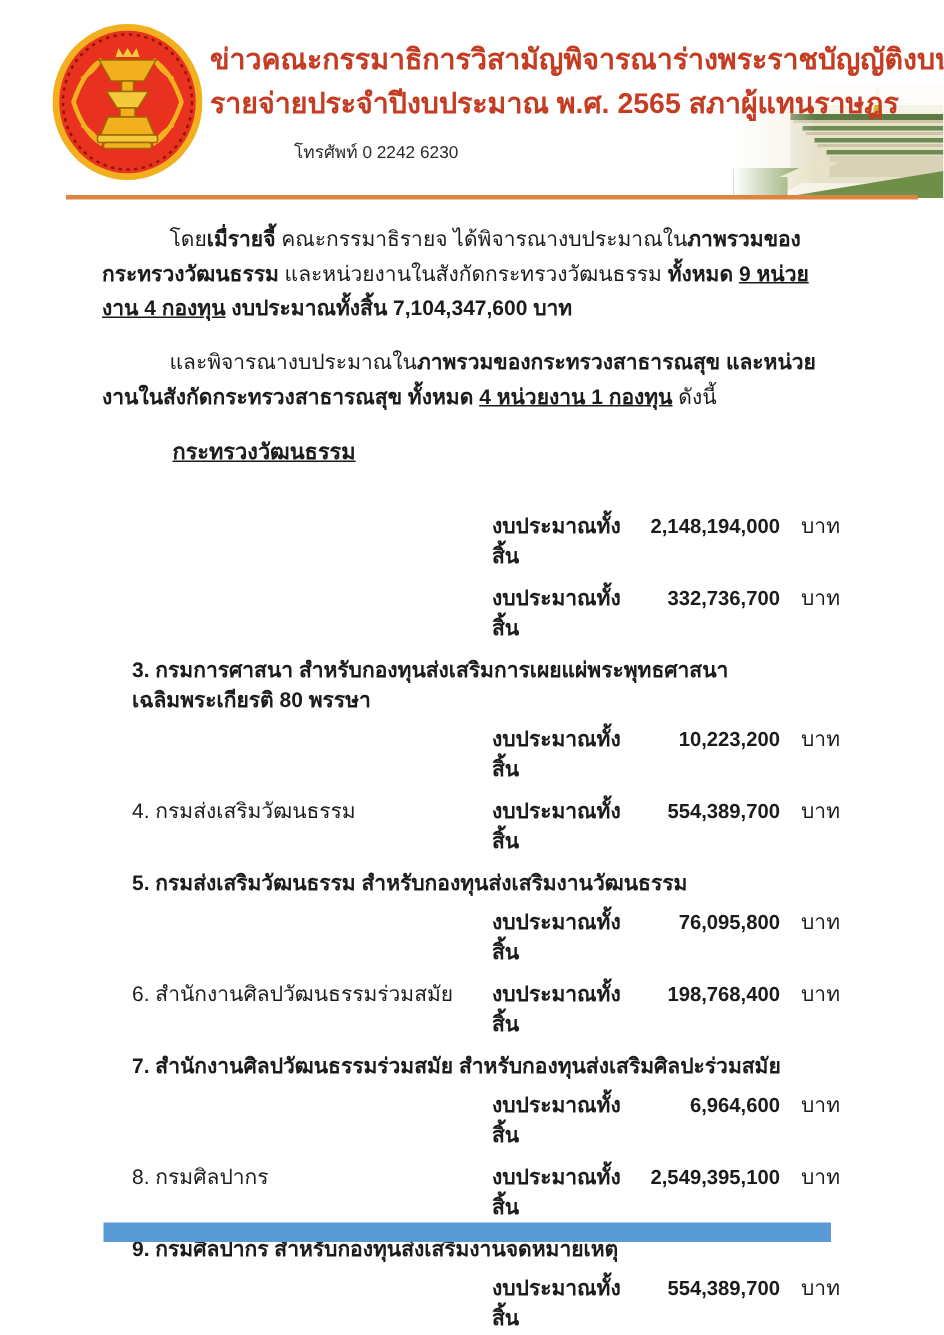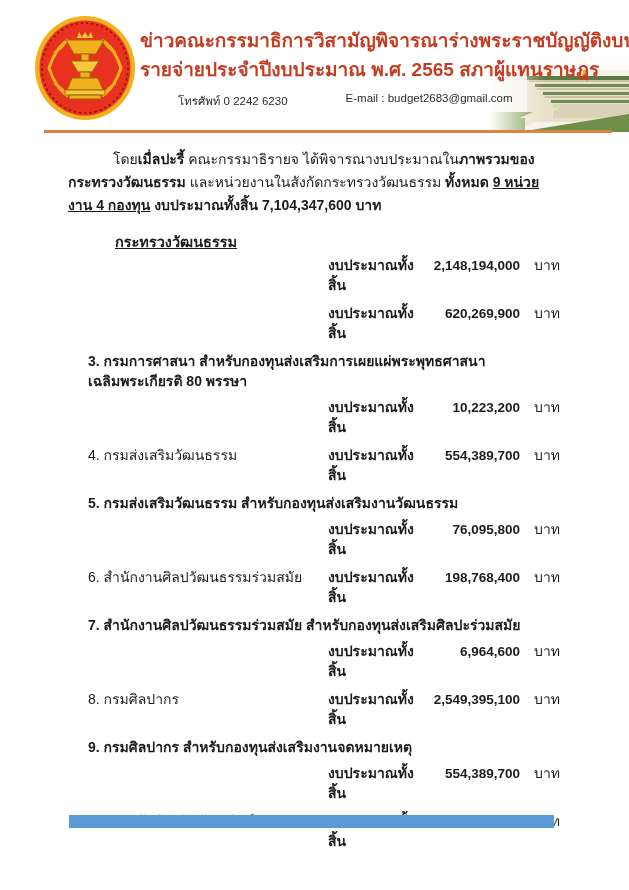--- a/index.html
+++ b/index.html
@@ -8,29 +8,29 @@
     font-family:"Liberation Sans",sans-serif;color:#1c1c1c;
   }
   .page{position:absolute;inset:0;}
 
   
   .header{position:absolute;top:0;left:0;right:0;height:133px;}
   .emblem{position:absolute;left:35px;top:16px;width:100px;height:104px;z-index:3;}
   .photo{position:absolute;right:0;top:56px;width:140px;height:76px;z-index:1;}
   .titles{position:absolute;left:140px;top:26px;width:489px;z-index:2;}
   .title-line{font-weight:bold;font-size:19px;line-height:29px;color:#C43C22;white-space:nowrap;}
-  .contact{margin-top:8px;margin-left:38px;display:flex;gap:58px;font-size:11.5px;color:#2b2b2b;}
+  .contact{margin-top:8px;margin-left:56px;display:flex;gap:28px;font-size:11.5px;color:#2b2b2b;}
   .header-rule{position:absolute;left:44px;width:568px;top:130px;height:3px;background:#DE8340;z-index:2;}
 
   
   .content{position:absolute;top:133px;left:0;right:0;padding:15px 69px 0 68px;font-size:14px;}
   .para{margin:0 0 13px 0;line-height:23px;text-indent:45px;}
   .b{font-weight:bold;}
   .u{text-decoration:underline;}
-  .section-heading{margin:3px 0 2px 0;padding-left:47px;font-weight:bold;font-size:14.5px;}
+  .section-heading{margin:3px 0 28px 0;padding-left:47px;font-weight:bold;font-size:14.5px;}
   .section-heading span{text-decoration:underline;}
 
   .budget-list{margin-left:20px;}
   .row{display:grid;grid-template-columns:240px 100px 92px 40px;align-items:baseline;
        line-height:20px;margin-bottom:8px;}
   .row-name{grid-column:1;}
   .row.two .row-name{grid-column:1 / -1;margin-bottom:6px;font-weight:bold;}
   .row-label{grid-column:2;font-weight:bold;}
   .row-amount{grid-column:3;text-align:right;font-weight:bold;font-size:13.5px;}
   .row-unit{grid-column:4;text-align:right;font-weight:normal;}
@@ -96,44 +96,44 @@
         <rect x="0" y="0" width="55" height="76" fill="url(#fadeL)"></rect>
         <rect x="0" y="0" width="140" height="14" fill="#ffffff" opacity="0.85"></rect>
       </svg>
     </div>
 
     <div class="titles">
       <div class="title-line">ข่าวคณะกรรมาธิการวิสามัญพิจารณาร่างพระราชบัญญัติงบประมาณ</div>
       <div class="title-line">รายจ่ายประจำปีงบประมาณ พ.ศ. 2565 สภาผู้แทนราษฎร</div>
       <div class="contact">
         <span>โทรศัพท์ 0 2242 6230</span>
-        <span>E-mail : budget2683@gmail.com</span>
       </div>
     </div>
 
     <div class="header-rule"></div>
   </div>
 
   <div class="content">
-    <p class="para"><span>โดย</span><span class="b">เมื่ลปะรี้</span><span> คณะกรรมาธิรายจ ได้พิจารณางบประมาณใน</span><span class="b">ภาพรวมของกระทรวงวัฒนธรรม</span><span> และหน่วยงานในสังกัดกระทรวงวัฒนธรรม </span><span class="b">ทั้งหมด </span><span class="b u">9 หน่วยงาน 4 กองทุน</span><span class="b"> งบประมาณทั้งสิ้น </span><span class="b">7,104,347,600  บาท</span></p>
+    <p class="para"><span>โดย</span><span class="b">เมื่รายจี้</span><span> คณะกรรมาธิรายจ ได้พิจารณางบประมาณใน</span><span class="b">ภาพรวมของกระทรวงวัฒนธรรม</span><span> และหน่วยงานในสังกัดกระทรวงวัฒนธรรม </span><span class="b">ทั้งหมด </span><span class="b u">9 หน่วยงาน 4 กองทุน</span><span class="b"> งบประมาณทั้งสิ้น </span><span class="b">7,104,347,600  บาท</span></p>
+    <p class="para"><span>และพิจารณางบประมาณใน</span><span class="b">ภาพรวมของกระทรวงสาธารณสุข และหน่วยงานในสังกัดกระทรวงสาธารณสุข ทั้งหมด </span><span class="b u">4 หน่วยงาน  1 กองทุน</span><span> ดังนี้</span></p>
 
     <div class="section-heading">
       <span>กระทรวงวัฒนธรรม</span>
     </div>
 
     <div class="budget-list">
   <div class="row">
     <span class="row-label">งบประมาณทั้งสิ้น</span>
     <span class="row-amount">2,148,194,000</span>
     <span class="row-unit">บาท</span>
   </div>
 
   <div class="row">
     <span class="row-label">งบประมาณทั้งสิ้น</span>
-    <span class="row-amount">620,269,900</span>
+    <span class="row-amount">332,736,700</span>
     <span class="row-unit">บาท</span>
   </div>
 
   <div class="row two">
     <span class="row-name">3. กรมการศาสนา สำหรับกองทุนส่งเสริมการเผยแผ่พระพุทธศาสนาเฉลิมพระเกียรติ 80 พรรษา</span>
     <span class="row-label">งบประมาณทั้งสิ้น</span>
     <span class="row-amount">10,223,200</span>
     <span class="row-unit">บาท</span>
   </div>
 

